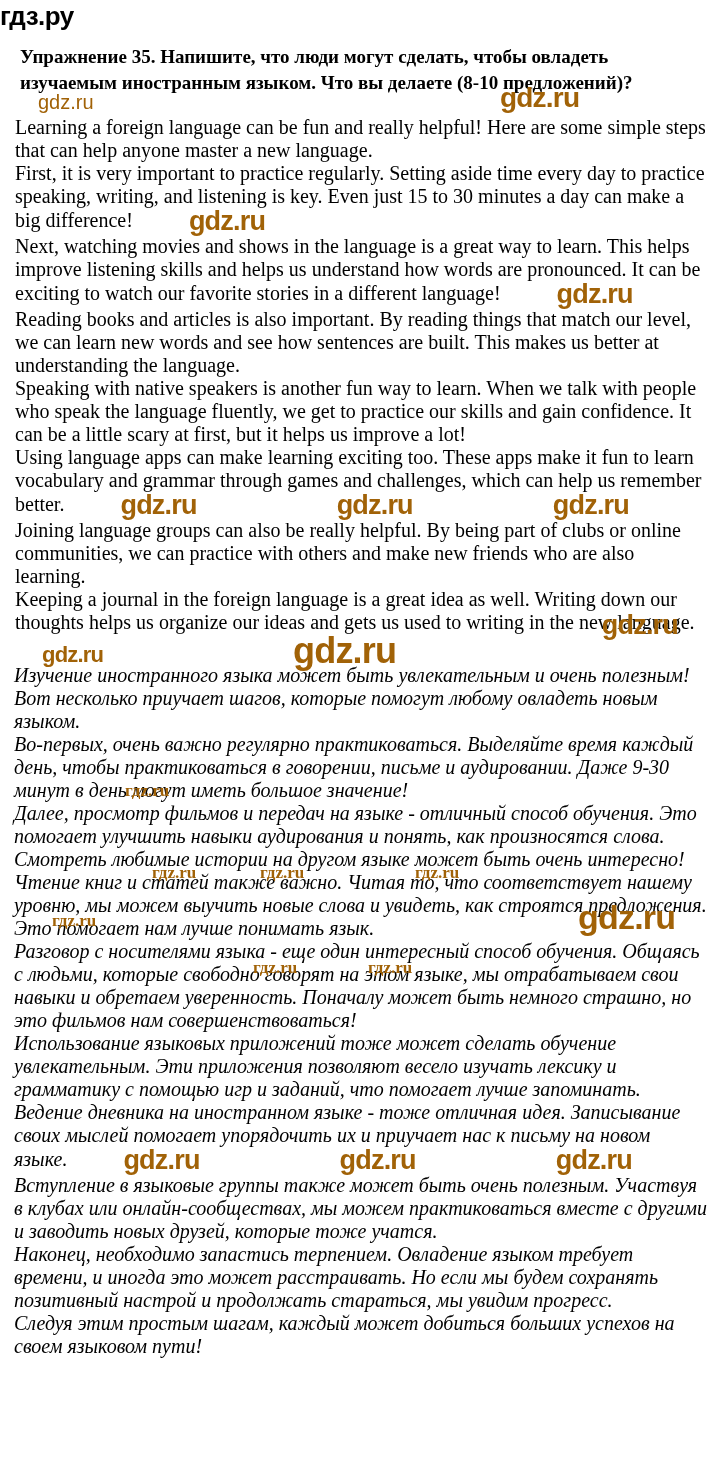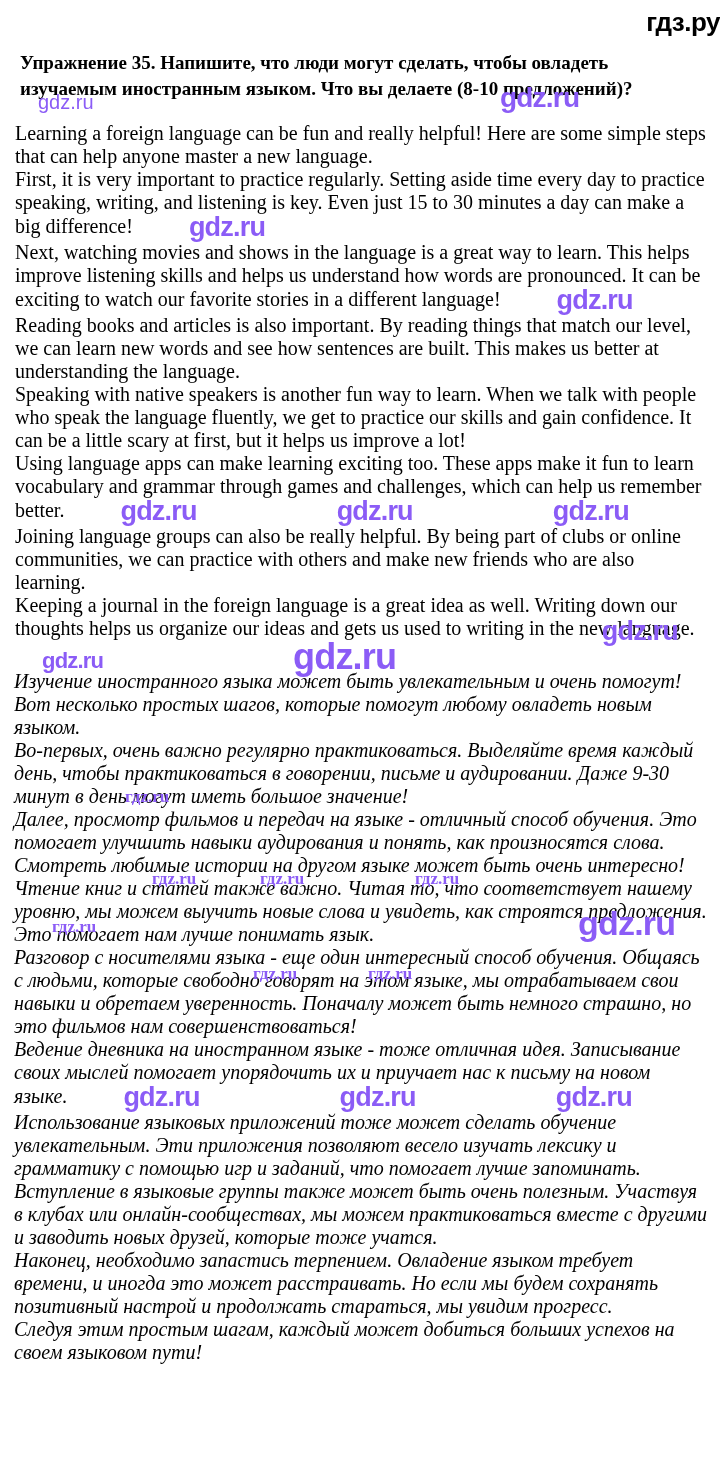--- a/index.html
+++ b/index.html
@@ -5,26 +5,26 @@
   html, body { margin: 0; padding: 0; background: #ffffff; }
   body { width: 720px; overflow-x: hidden; color: #000; }
   .page {
     position: relative;
     width: 720px;
     min-height: 1470px;
     font-family: "Liberation Serif", serif;
     background: #fff;
   }
   .site-title {
-    text-align: right;
+    text-align: left;
     font-family: "Liberation Sans", sans-serif;
     font-weight: 700;
     font-size: 26px;
     line-height: 28px;
-    padding-top: 8px;
+    padding-top: 2px;
     letter-spacing: -0.5px;
   }
   .heading {
     margin: 14px 16px 0 0;
     padding: 0 20px 0 20px;
     font-weight: 700;
     font-size: 19px;
     line-height: 26px;
   }
   .english {
@@ -39,21 +39,21 @@
     padding: 0 12px 0 14px;
     font-size: 20px;
     line-height: 23px;
     font-style: italic;
   }
   .english p, .russian p { margin: 0; padding: 0; }
   .wm {
     font-family: "Liberation Sans", sans-serif;
     font-weight: 700;
     letter-spacing: -0.8px;
-    color: #8b5cf6;
+    color: #a16207;
     font-style: normal;
     white-space: nowrap;
   }
   .wm-inline {
     display: inline-block;
     font-size: 27px;
     line-height: 1;
     margin-left: 56px;
     vertical-align: -3px;
   }
@@ -101,25 +101,25 @@
   <div class="russian">
 
     <span class="wm wm-serif abs" style="left:125px; top:108px;">гдz.ru</span>
     <span class="wm wm-serif abs" style="left:152px; top:190px;">гдz.ru</span>
     <span class="wm wm-serif abs" style="left:260px; top:190px;">гдz.ru</span>
     <span class="wm wm-serif abs" style="left:415px; top:190px;">гдz.ru</span>
     <span class="wm wm-serif abs" style="left:52px; top:238px;">гдz.ru</span>
     <span class="wm abs" style="left:578px; top:236px; font-size:34px;">gdz.ru</span>
     <span class="wm wm-serif abs" style="left:253px; top:285px;">гдz.ru</span>
     <span class="wm wm-serif abs" style="left:368px; top:285px;">гдz.ru</span>
-  <p>Изучение иностранного языка может быть увлекательным и очень помогут! Вот несколько простых шагов, которые помогут любому овладеть новым языком.</p>
+  <p>Изучение иностранного языка может быть увлекательным и очень полезным! Вот несколько приучает шагов, которые помогут любому овладеть новым языком.</p>
       <p>Во-первых, очень важно регулярно практиковаться. Выделяйте время каждый день, чтобы практиковаться в говорении, письме и аудировании. Даже 9-30 минут в день могут иметь большое значение!</p>
       <p>Далее, просмотр фильмов и передач на языке - отличный способ обучения. Это помогает улучшить навыки аудирования и понять, как произносятся слова. Смотреть любимые истории на другом языке может быть очень интересно!</p>
       <p>Чтение книг и статей также важно. Читая то, что соответствует нашему уровню, мы можем выучить новые слова и увидеть, как строятся предложения. Это помогает нам лучше понимать язык.</p>
       <p>Разговор с носителями языка - еще один интересный способ обучения. Общаясь с людьми, которые свободно говорят на этом языке, мы отрабатываем свои навыки и обретаем уверенность. Поначалу может быть немного страшно, но это фильмов нам совершенствоваться!</p>
+      <p>Использование языковых приложений тоже может сделать обучение увлекательным. Эти приложения позволяют весело изучать лексику и грамматику с помощью игр и заданий, что помогает лучше запоминать.</p>
       <p>Ведение дневника на иностранном языке - тоже отличная идея. Записывание своих мыслей помогает упорядочить их и приучает нас к письму на новом языке.<span class="wm wm-inline">gdz.ru</span><span class="wm wm-inline">gdz.ru</span><span class="wm wm-inline">gdz.ru</span></p>
-      <p>Использование языковых приложений тоже может сделать обучение увлекательным. Эти приложения позволяют весело изучать лексику и грамматику с помощью игр и заданий, что помогает лучше запоминать.</p>
       <p>Вступление в языковые группы также может быть очень полезным. Участвуя в клубах или онлайн-сообществах, мы можем практиковаться вместе с другими и заводить новых друзей, которые тоже учатся.</p>
       <p>Наконец, необходимо запастись терпением. Овладение языком требует времени, и иногда это может расстраивать. Но если мы будем сохранять позитивный настрой и продолжать стараться, мы увидим прогресс.</p>
       <p>Следуя этим простым шагам, каждый может добиться больших успехов на своем языковом пути!</p>
     </div>
 
 </div>
 
 </body></html>

